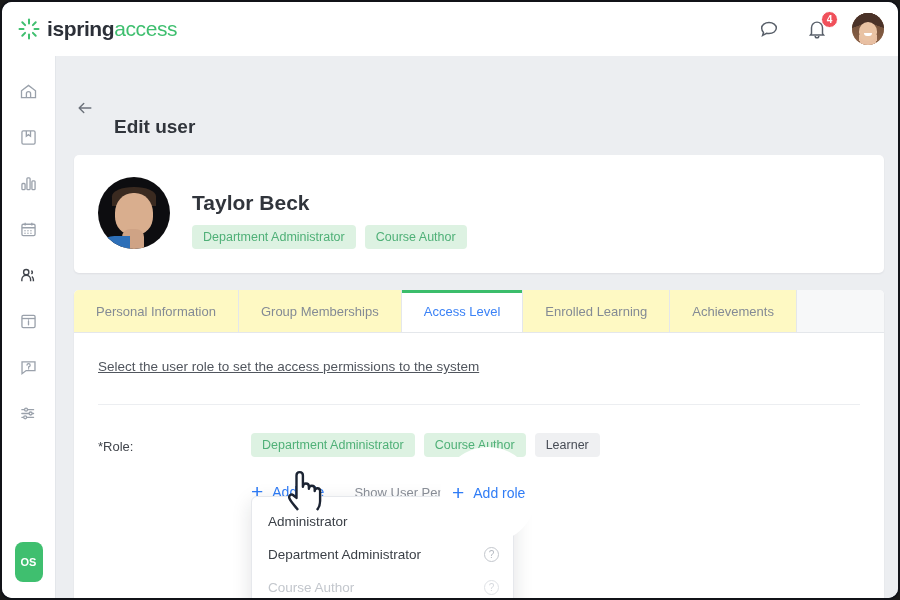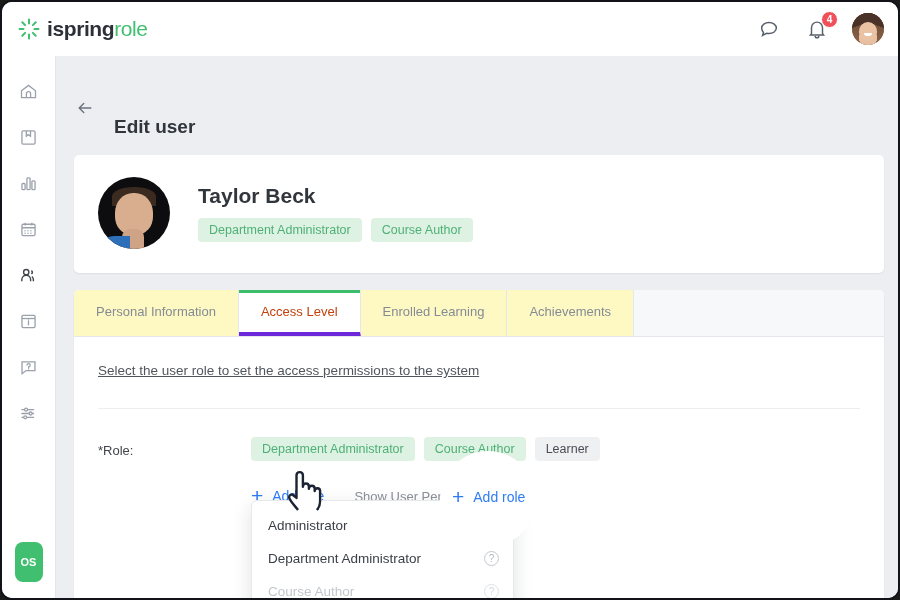--- a/index.html
+++ b/index.html
@@ -117,23 +117,23 @@
   .page-title { font-size: 19px; font-weight: bold; color: #31353c; margin-top: 38px; }
 
   .card {
     margin: 17px 18px 0 18px;
     background: #fff;
     border-radius: 5px;
     box-shadow: 0 1px 2px rgba(30,35,45,.07);
   }
 
   .user-head {
-    display: flex; align-items: center;
+    display: flex; align-items: flex-end;
     padding: 22px 24px 24px 24px;
-    gap: 28px;
+    gap: 22px;
   }
   .user-photo {
     width: 72px; height: 72px; border-radius: 50%;
     overflow: hidden; flex: none; position: relative;
     background: #0d0d10;
   }
   .user-photo .p-face {
     position:absolute; left:24%; top:22%; width:52%; height:58%;
     border-radius: 48% 48% 44% 44%; background:#d9ae8e;
   }
@@ -171,22 +171,22 @@
   }
   .tab {
     padding: 14px 22px 13px 22px;
     font-size: 13px; color: #848b95;
     background: #fef9c3;
     border-right: 1px solid #e4e7eb;
     cursor: pointer; white-space: nowrap;
     position: relative;
   }
   .tab.active {
-    background: #ffffff; color: #c2410c;
-    border-bottom: 5px solid #6d28d9;
+    background: #ffffff; color: #3b82f6;
+    border-bottom: 1px solid #6d28d9;
     margin-bottom: -1px;
   }
   .tab.active::before {
     content: ""; position: absolute; left: 0; right: 0; top: 0;
     height: 3px; background: #3bbd6b;
   }
   .tab-filler { flex: 1; background: #f7f8f9; }
 
   .tab-body { padding: 26px 0 0 0; position: relative; min-height: 300px; }
 
@@ -293,21 +293,21 @@
             <rect x="10" y="15.5" width="2" height="6" rx="1"></rect>
             <rect x="0.5" y="10" width="6" height="2" rx="1"></rect>
             <rect x="15.5" y="10" width="6" height="2" rx="1"></rect>
             <rect x="10" y="0.5" width="2" height="6" rx="1" transform="rotate(45 11 11)"></rect>
             <rect x="10" y="15.5" width="2" height="6" rx="1" transform="rotate(45 11 11)"></rect>
             <rect x="0.5" y="10" width="6" height="2" rx="1" transform="rotate(45 11 11)"></rect>
             <rect x="15.5" y="10" width="6" height="2" rx="1" transform="rotate(45 11 11)"></rect>
           </g>
         </svg>
       </span>
-      <span class="logo-text"><span>ispring</span><span class="lrn">role</span></span>
+      <span class="logo-text"><span>ispring</span><span class="lrn">access</span></span>
     </div>
 
     <div class="top-right">
       <span class="icon-btn">
         <svg viewBox="0 0 24 24" width="22" height="22" fill="none" stroke="#585f69" stroke-width="1.6">
           <path d="M4 11c0-3.3 3.6-6 8-6s8 2.7 8 6-3.6 6-8 6c-.9 0-1.8-.1-2.6-.3L5 19l1-3.2C4.8 14.5 4 12.8 4 11z"></path>
         </svg>
       </span>
       <span class="icon-btn">
         <svg viewBox="0 0 24 24" width="22" height="22" fill="none" stroke="#585f69" stroke-width="1.6">
@@ -436,20 +436,21 @@
             <span class="chip green">Department Administrator</span>
             <span class="chip green">Course Author</span>
           </div>
         </div>
       </div>
     </div>
 
     <div class="card">
       <div class="tabs">
         <div class="tab">Personal Information</div>
+        <div class="tab">Group Memberships</div>
         <div class="tab active">Access Level</div>
         <div class="tab">Enrolled Learning</div>
         <div class="tab">Achievements</div>
         <div class="tab-filler"></div>
       </div>
 
       <div class="tab-body">
 
         <div class="hint-text">Select the user role to set the access permissions to the system</div>
         <div class="divider"></div>

